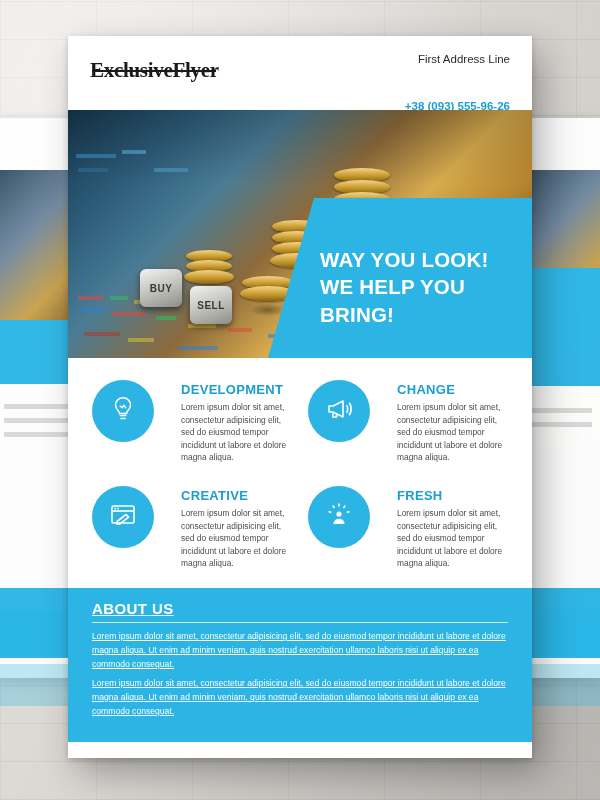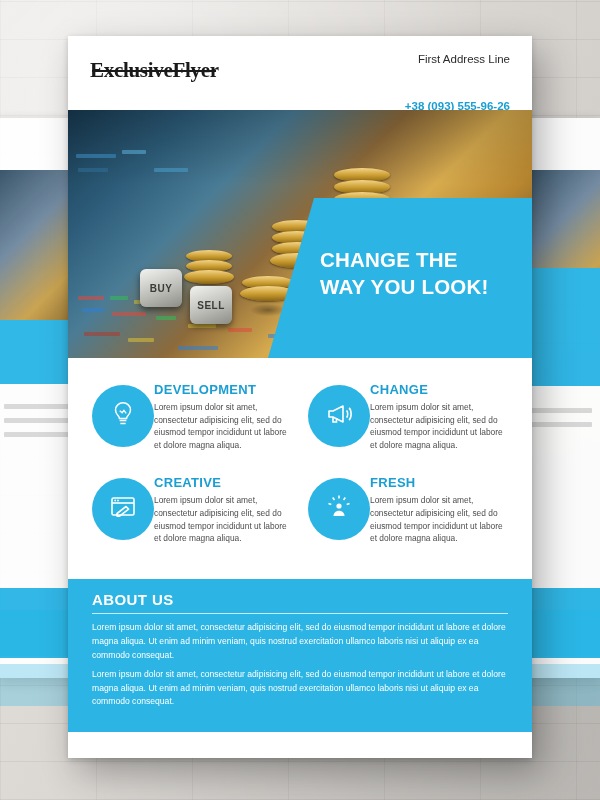--- a/index.html
+++ b/index.html
@@ -134,38 +134,39 @@
     color: #ffffff; font-weight: bold; font-size: 20.5px;
     line-height: 1.33; letter-spacing: .2px;
   }
 
   
   .services {
     padding: 22px 24px 10px 24px;
     display: grid; grid-template-columns: 1fr 1fr;
     grid-row-gap: 22px; grid-column-gap: 16px;
   }
-  .svc { display: flex; gap: 0; align-items: center; }
+  .svc { display: flex; gap: 27px; }
   .svc-circle {
     flex: 0 0 auto; width: 62px; height: 62px; border-radius: 50%;
     background: #2bb4e4; display: flex; align-items: center; justify-content: center;
   }
   .svc-body { padding-top: 2px; }
   .svc-title {
     color: #1a9fd4; font-weight: bold; font-size: 13px;
     letter-spacing: .3px; margin-bottom: 4px;
   }
   .svc-text { font-size: 8.4px; color: #4d4d4d; line-height: 1.5; }
 
   
   .about {
-    margin-top: 24px;
+    margin-top: 8px;
     background: #2bb4e4; color: #ffffff;
     padding: 12px 24px 18px 24px;
     min-height: 118px;
+    text-decoration: underline;
   }
   .about-title {
     font-size: 15px; font-weight: bold; letter-spacing: .4px;
     padding-bottom: 5px; border-bottom: 1px solid rgba(255,255,255,.75);
     margin-bottom: 7px;
   }
   .about-text { font-size: 8.6px; line-height: 1.62; }
   .about-text p { margin-bottom: 5px; }
 
   .flyer-foot { height: 26px; background:#ffffff; }
@@ -251,22 +252,22 @@
     <div class="coin" style="left:116px;top:160px;width:50px;height:14px;"></div>
 
     <div class="coin" style="left:174px;top:166px;width:52px;height:13px;"></div>
     <div class="coin" style="left:172px;top:176px;width:56px;height:15px;"></div>
 
     <div class="die" style="left:72px;top:159px;">BUY</div>
     <div class="die" style="left:122px;top:176px;text-align:center;">SELL</div>
 
     <div class="hero-cyan"></div>
     <div class="hero-headline">
-      <div>CHANGE THE</div>
       <div>WAY YOU LOOK!</div>
+      <div>WE HELP YOU BRING!</div>
     </div>
   </div>
 
   <div class="services">
 
     <div class="svc">
       <div class="svc-circle">
         <span>
           <svg width="30" height="30" viewBox="0 0 32 32" fill="none" stroke="#ffffff" stroke-width="1.6">
             <path d="M16 4c-4.4 0-8 3.4-8 7.7 0 3 1.7 5 3 6.4.8.9 1.2 1.6 1.2 2.6h7.6c0-1 .4-1.7 1.2-2.6 1.3-1.4 3-3.4 3-6.4C24 7.4 20.4 4 16 4z"></path>

